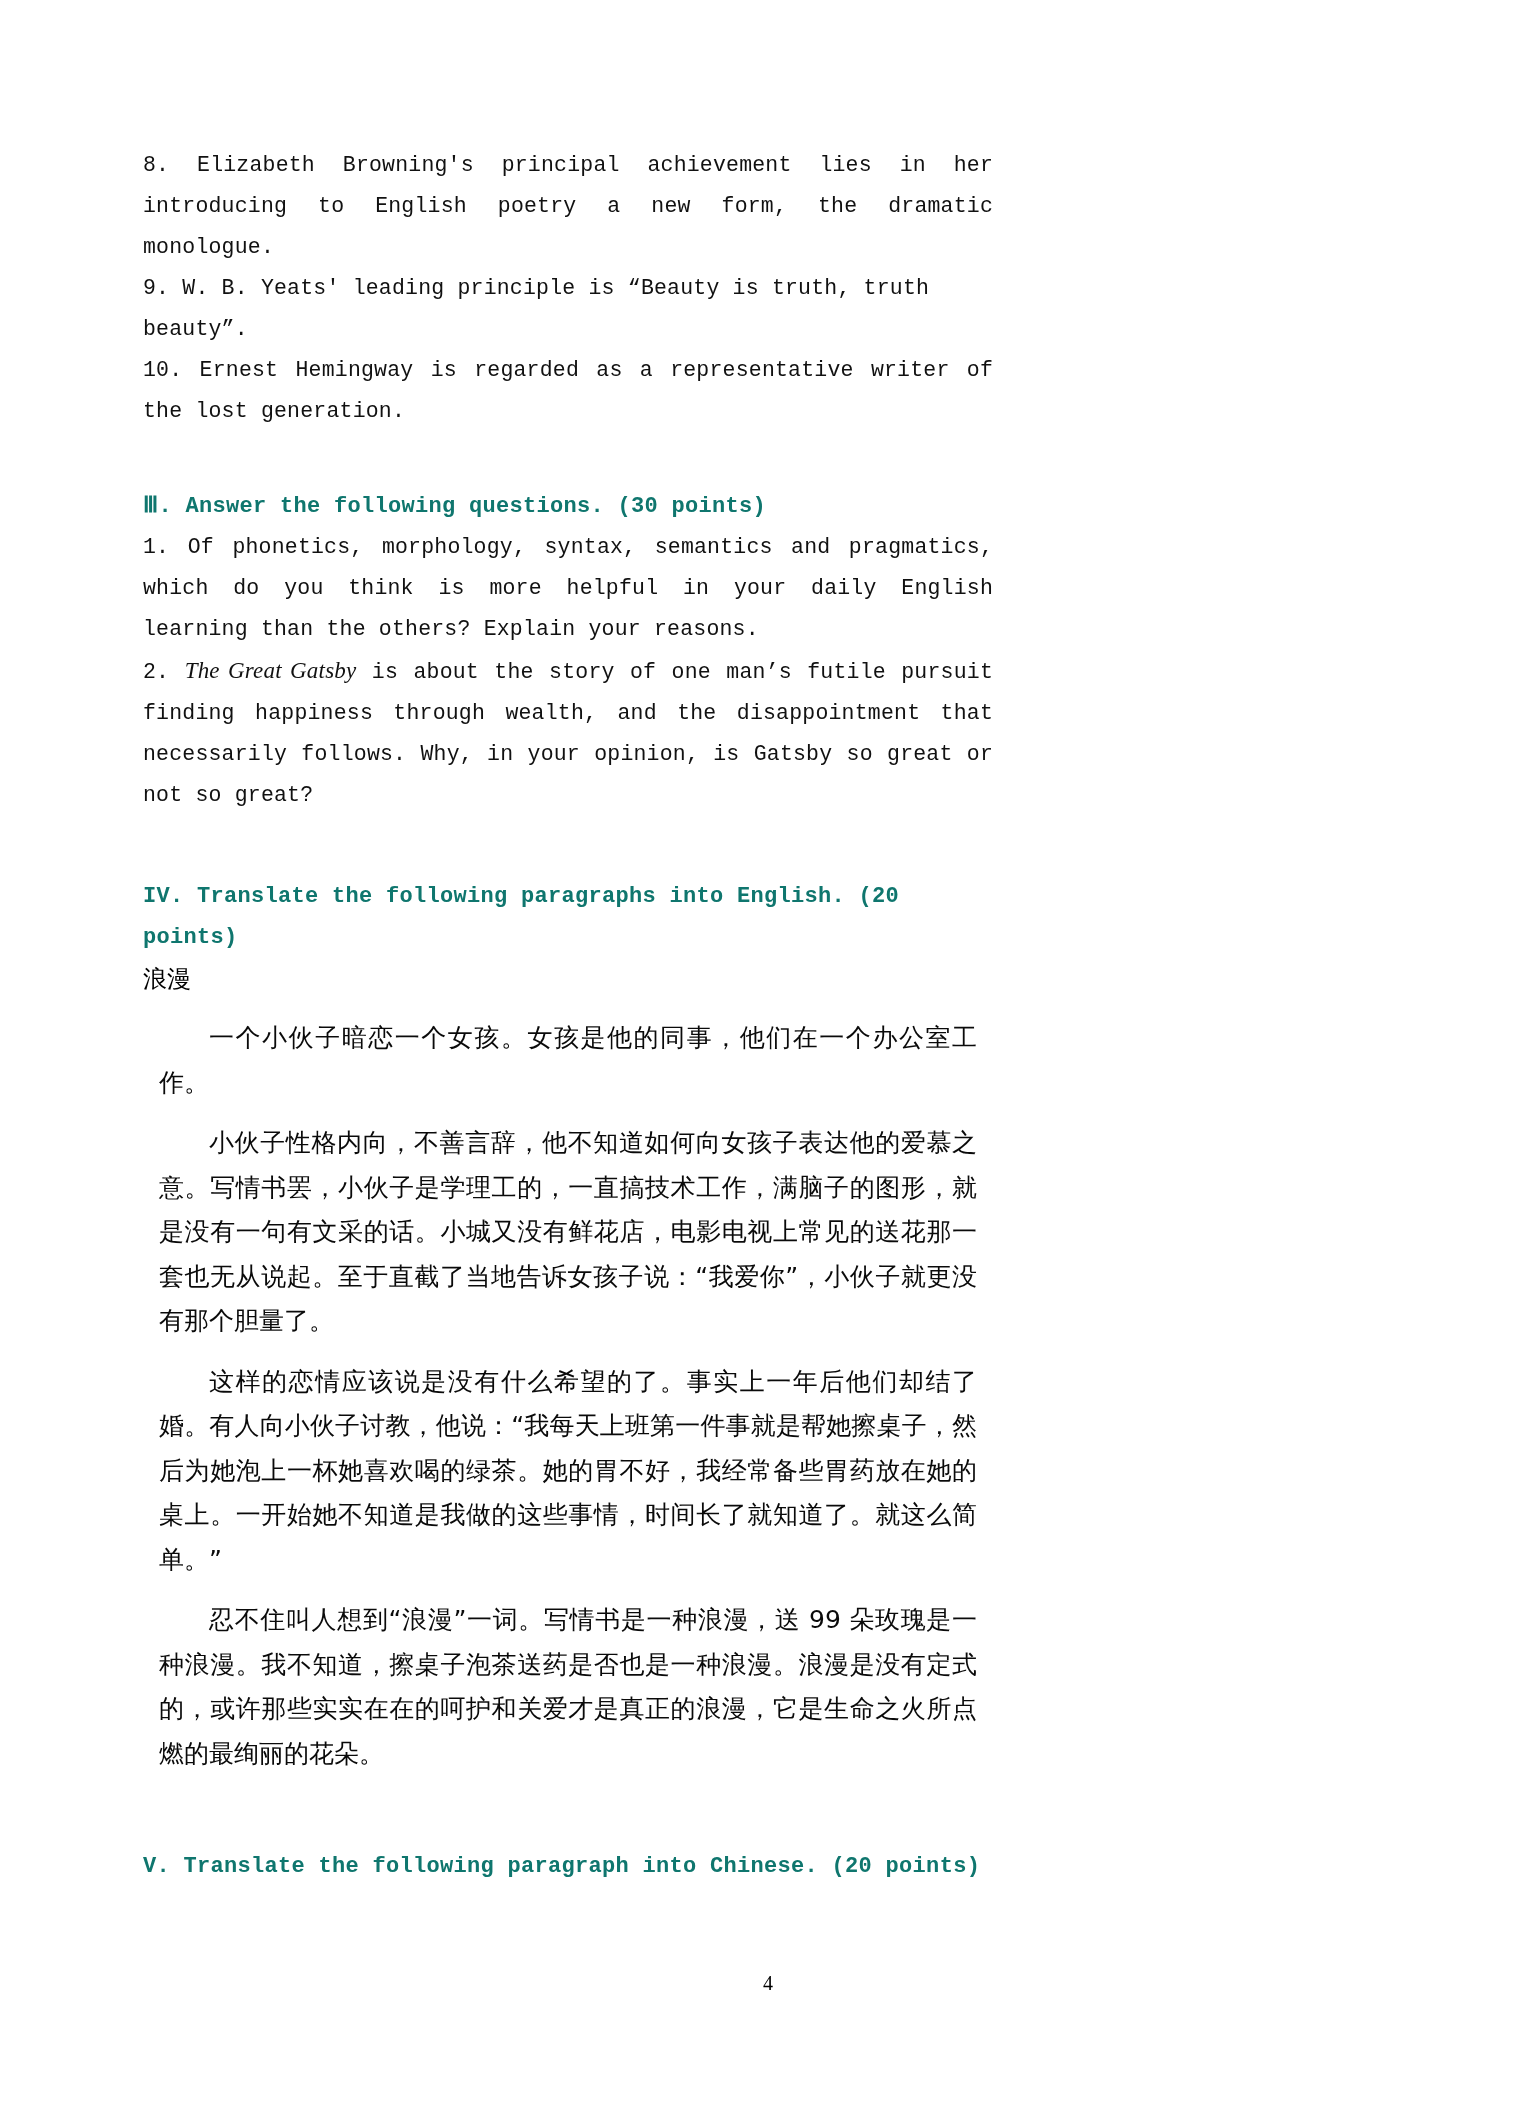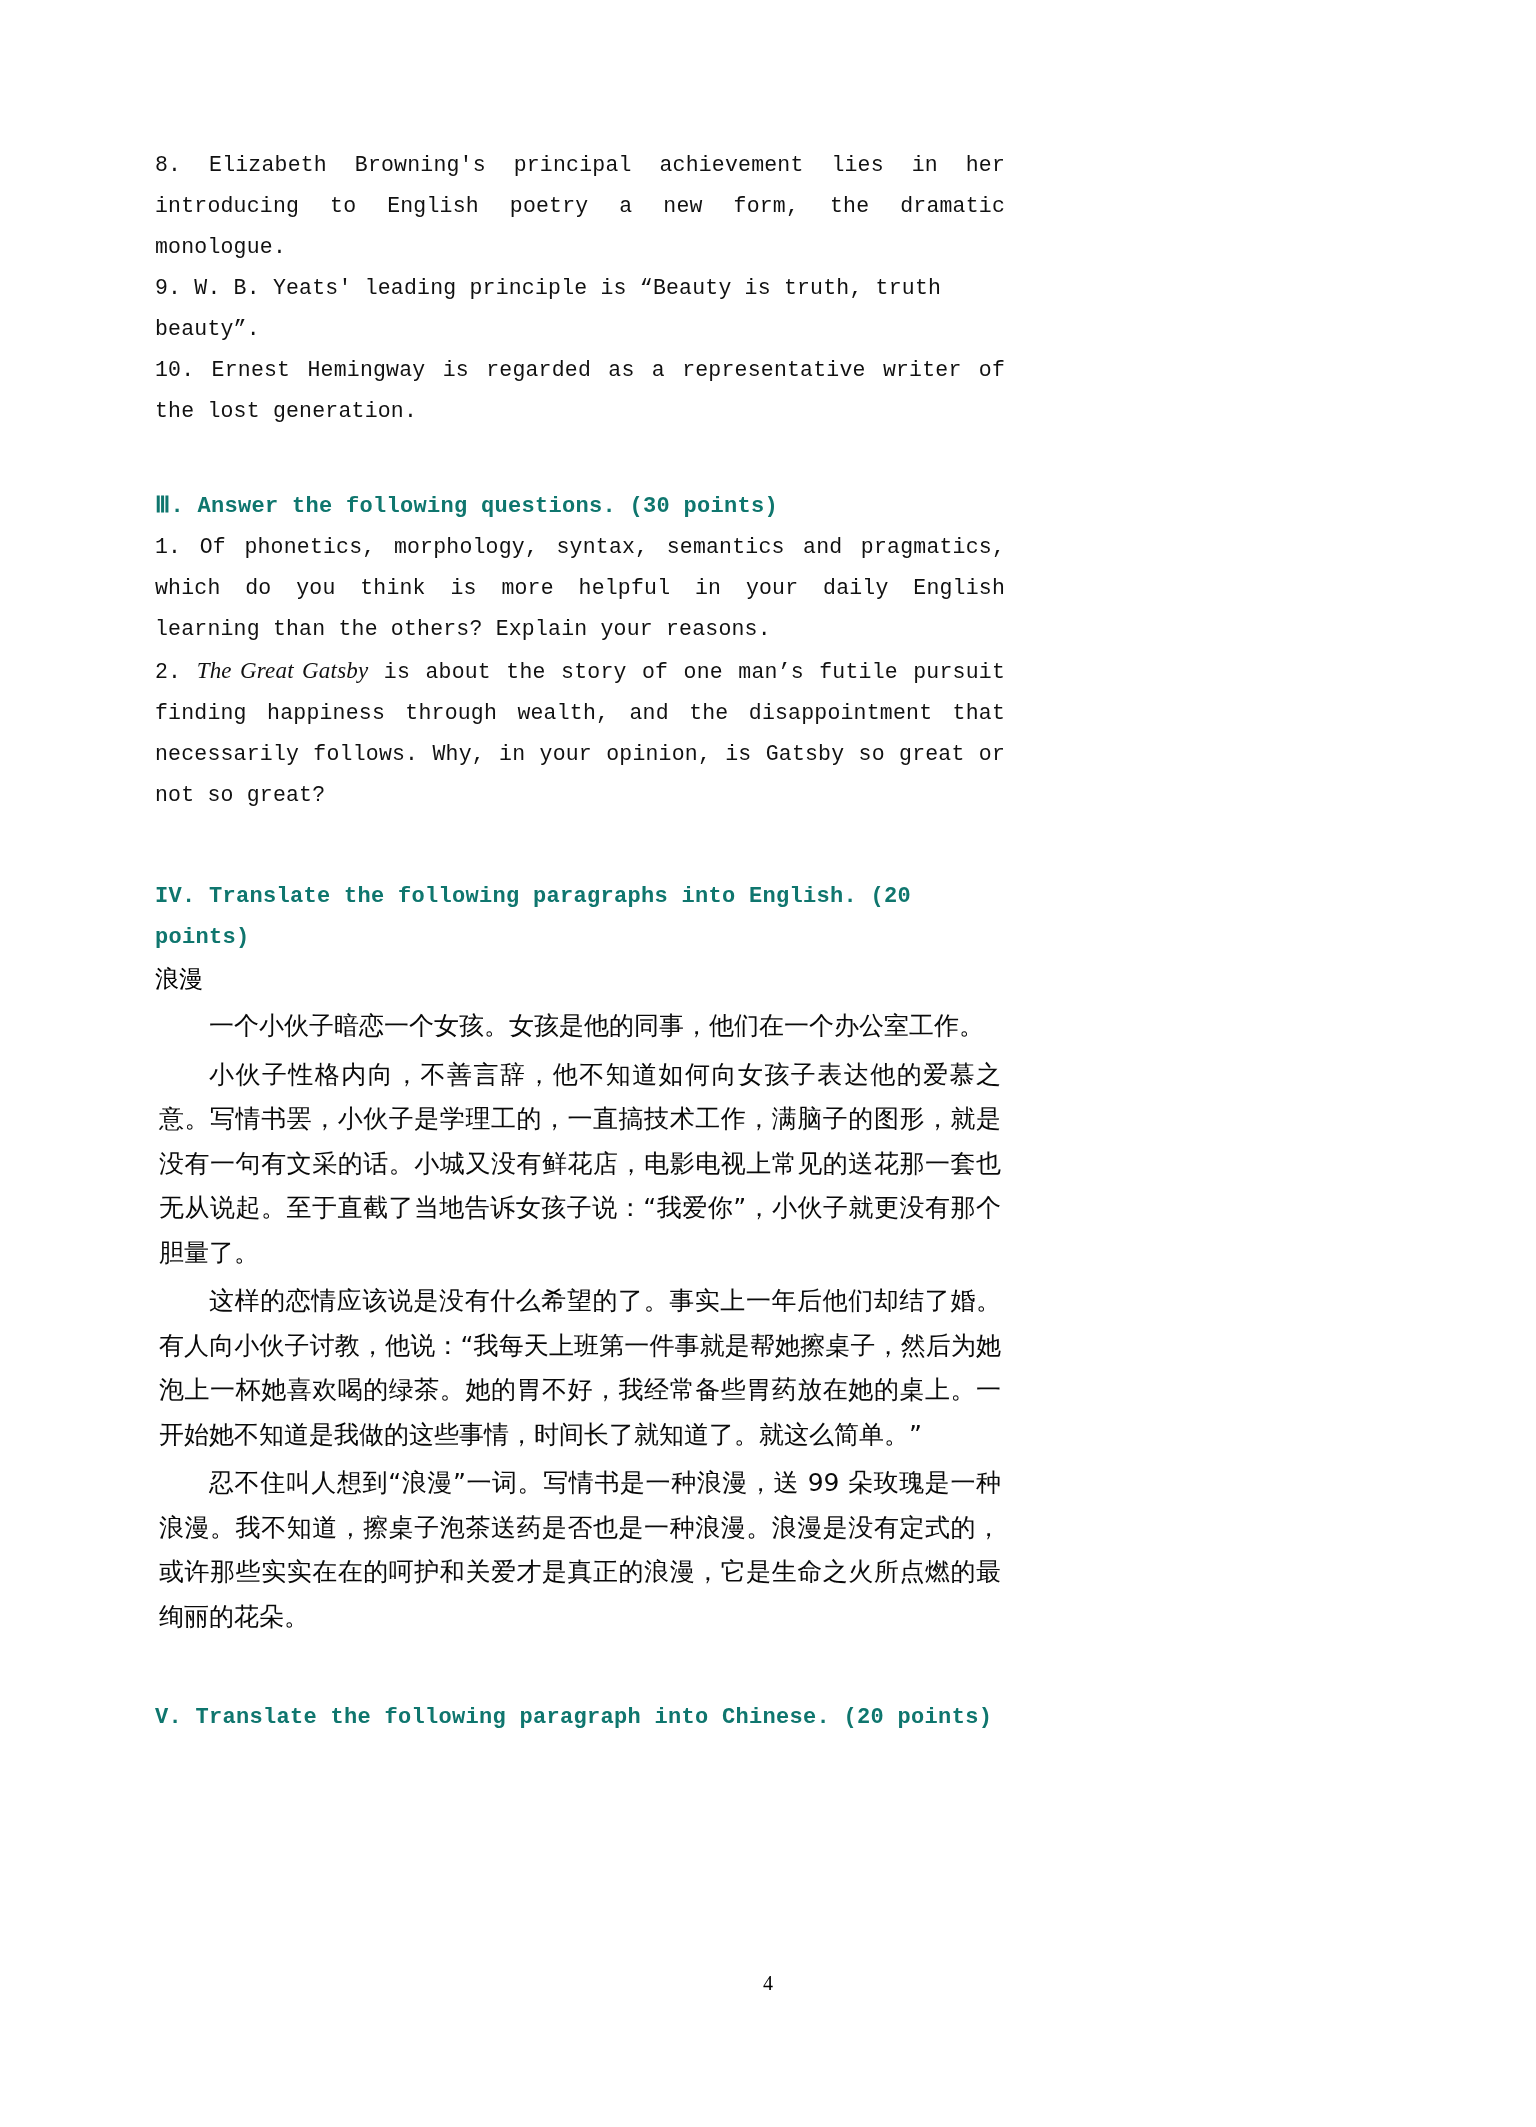--- a/index.html
+++ b/index.html
@@ -14,21 +14,21 @@
   .page {
     position: relative;
     width: 1536px;
     height: 2127px;
     background: #ffffff;
     box-sizing: border-box;
     overflow: hidden;
   }
   .content {
     position: absolute;
-    left: 155px;
+    left: 143px;
     top: 145px;
     width: 850px;
   }
 
   
   .en {
     font-family: "Liberation Mono", "DejaVu Sans Mono", monospace;
     font-size: 21.5px;
     line-height: 41px;
     letter-spacing: 0.2px;
@@ -55,21 +55,21 @@
     font-size: 23px;
     margin-top: 19px;
   }
 
   
   .zh {
     font-family: "DejaVu Sans", "Liberation Sans", sans-serif;
     font-size: 25px;
     line-height: 44.5px;
     color: #0a0a0a;
-    margin: 4px;
+    margin: 16px;
     text-align: justify;
     text-justify: inter-character;
   }
   .zh-indent { text-indent: 2em; }
   .zh-title {
     font-family: "DejaVu Sans", "Liberation Sans", sans-serif;
     font-size: 24px;
     line-height: 42px;
     text-align: left;
     margin: 0;

